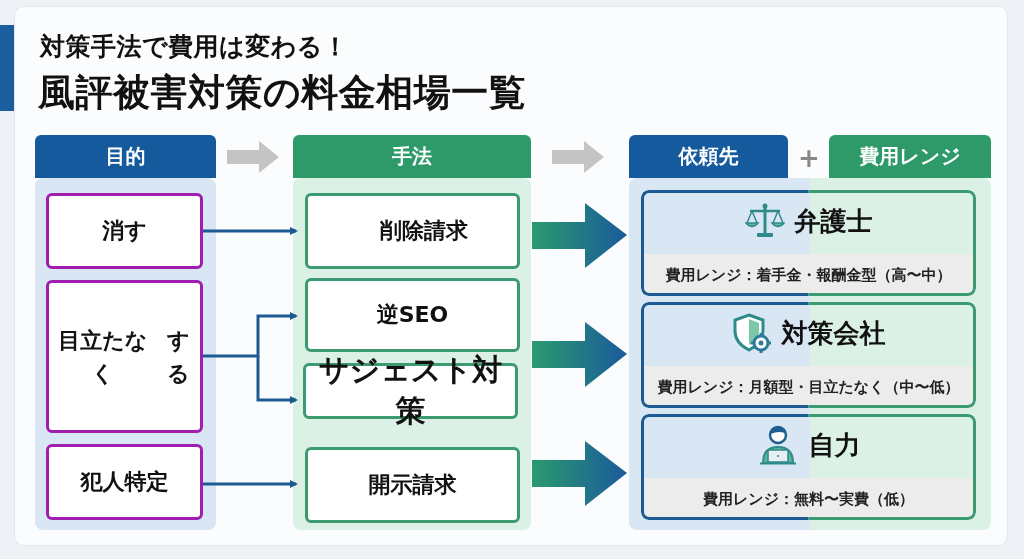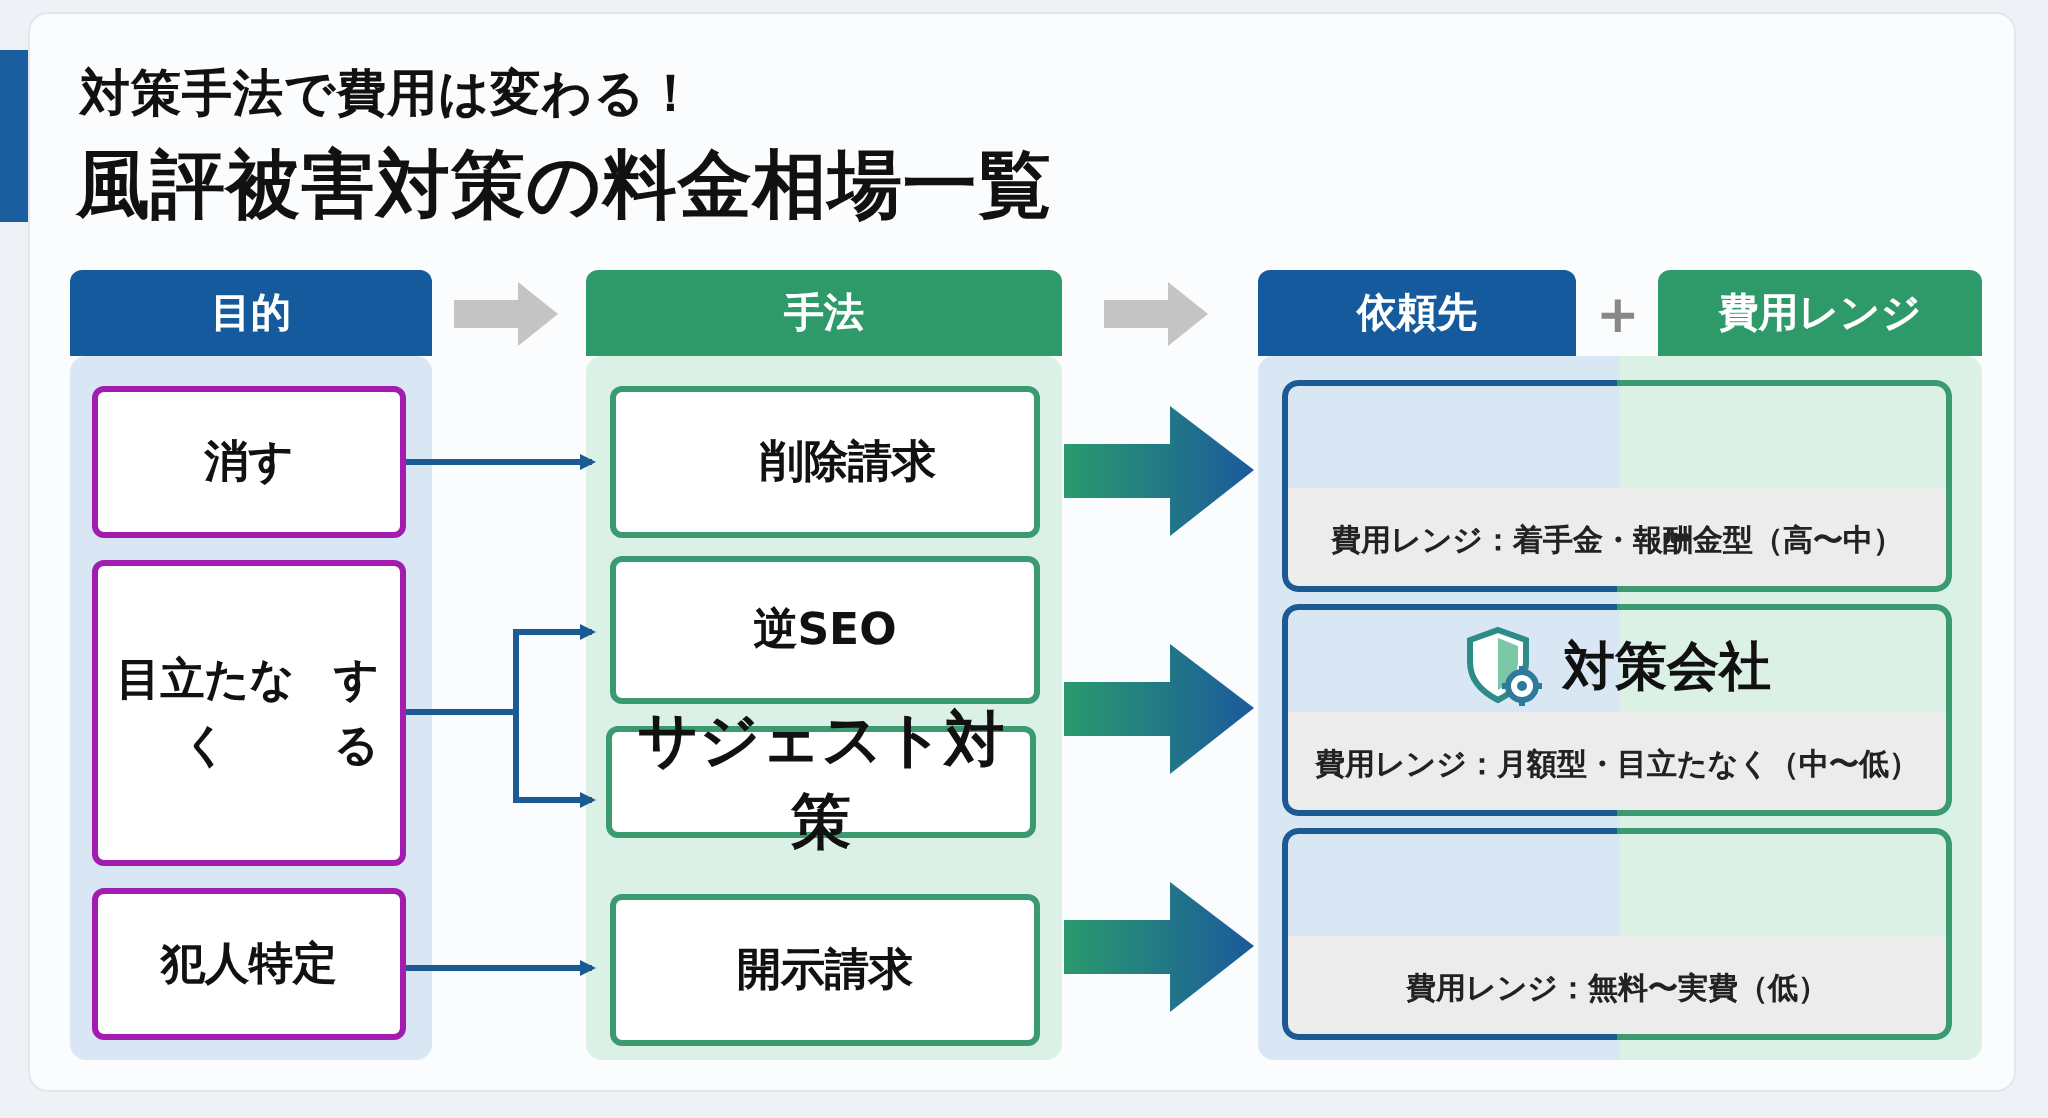--- a/index.html
+++ b/index.html
@@ -27,21 +27,21 @@
     font-weight: bold; color: #111;
   }
   .box.blue { border: 3px solid #a21caf; }
   .box.green { border: 3px solid #3b9a70; }
 
   .gray-arrow { position: absolute; }
   .plus { position: absolute; left: 798px; top: 143px; font-size: 26px; color: #888; font-weight: bold; }
   .res-wrap { position: absolute; left: 641px; width: 335px; height: 106px; border-radius: 8px; overflow: hidden; }
   .res-top { position: absolute; left: 0; top: 0; width: 100%; height: 62px; display: flex; align-items: center; justify-content: center; gap: 10px; }
   .res-name { font-size: 26px; font-weight: bold; color: #111; }
-  .res-bottom { position: absolute; left: 0; bottom: 0; width: 100%; height: 52px; background: #ececec; display: flex; align-items: center; justify-content: center; font-size: 15px; font-weight: bold; color: #222; }
+  .res-bottom { position: absolute; left: 0; bottom: 0; width: 100%; height: 42px; background: #ececec; display: flex; align-items: center; justify-content: center; font-size: 15px; font-weight: bold; color: #222; }
   .res-border { position: absolute; inset: 0; border-radius: 8px; pointer-events: none; }
 </style>
 </head>
 <body>
 
 <div class="card"></div>
 <div class="title-bar"></div>
 <div class="subtitle">対策手法で費用は変わる！</div>
 <div class="title">風評被害対策の料金相場一覧</div>
 
@@ -100,20 +100,35 @@
   <polyline points="203,356 258,356 258,316 296,316" fill="none" stroke="#1c5a94" stroke-width="3" marker-end="url(#ah)"></polyline>
   <polyline points="258,356 258,400 296,400" fill="none" stroke="#1c5a94" stroke-width="3" marker-end="url(#ah)"></polyline>
   <line x1="203" y1="484" x2="296" y2="484" stroke="#1c5a94" stroke-width="3" marker-end="url(#ah)"></line>
 
   <polygon points="532,222 585,222 585,203 627,235 585,268 585,249 532,249" fill="url(#bigArrow)"></polygon>
   <polygon points="532,341 585,341 585,322 627,354 585,387 585,368 532,368" fill="url(#bigArrow)"></polygon>
   <polygon points="532,460 585,460 585,441 627,473 585,506 585,487 532,487" fill="url(#bigArrow)"></polygon>
 </svg>
 
 <div class="res-wrap" style="top:190px;">
+  <div class="res-top">
+    <svg width="40" height="36" viewBox="0 0 40 36">
+      <rect x="18.5" y="2" width="3" height="28" fill="#2f8a8a"></rect>
+      <circle cx="20" cy="3" r="2.5" fill="#2f8a8a"></circle>
+      <line x1="5" y1="8" x2="35" y2="8" stroke="#2f8a8a" stroke-width="2.5"></line>
+      <line x1="7" y1="8" x2="2" y2="20" stroke="#2f8a8a" stroke-width="1.5"></line>
+      <line x1="7" y1="8" x2="12" y2="20" stroke="#2f8a8a" stroke-width="1.5"></line>
+      <line x1="33" y1="8" x2="28" y2="20" stroke="#2f8a8a" stroke-width="1.5"></line>
+      <line x1="33" y1="8" x2="38" y2="20" stroke="#2f8a8a" stroke-width="1.5"></line>
+      <path d="M1,20 Q7,27 13,20 Z" fill="#5fb5a9" stroke="#2f8a8a" stroke-width="1.5"></path>
+      <path d="M27,20 Q33,27 39,20 Z" fill="#5fb5a9" stroke="#2f8a8a" stroke-width="1.5"></path>
+      <rect x="12" y="30" width="16" height="4" rx="1" fill="#2f8a8a"></rect>
+    </svg>
+    <span class="res-name">弁護士</span>
+  </div>
   <div class="res-bottom">費用レンジ：着手金・報酬金型（高〜中）</div>
   <div class="res-border" style="border:3px solid #1c5a94; border-right-color:#3b9a70; clip-path: inset(0 50% 0 0);"></div>
   <div class="res-border" style="border:3px solid #3b9a70; border-left-color:#1c5a94; clip-path: inset(0 0 0 50%);"></div>
 </div>
 
 <div class="res-wrap" style="top:302px;">
   <div class="res-top">
     <svg width="40" height="40" viewBox="0 0 40 40">
       <path d="M17,2 L31,7 L31,18 C31,27 25,33 17,37 C9,33 3,27 3,18 L3,7 Z" fill="#fff" stroke="#2f8a8a" stroke-width="3"></path>
       <path d="M17,6 L27,10 L27,18 C27,24 23,29 17,32 Z" fill="#7cc8a6"></path>
@@ -127,16 +142,27 @@
       </g>
     </svg>
     <span class="res-name">対策会社</span>
   </div>
   <div class="res-bottom">費用レンジ：月額型・目立たなく（中〜低）</div>
   <div class="res-border" style="border:3px solid #1c5a94; clip-path: inset(0 50% 0 0);"></div>
   <div class="res-border" style="border:3px solid #3b9a70; clip-path: inset(0 0 0 50%);"></div>
 </div>
 
 <div class="res-wrap" style="top:414px;">
+  <div class="res-top">
+    <svg width="42" height="40" viewBox="0 0 42 40">
+      <circle cx="21" cy="10" r="8" fill="#fff" stroke="#1f5f8f" stroke-width="2.5"></circle>
+      <path d="M13,9 Q15,1 21,2 Q28,1 29,9 Q24,5 13,9 Z" fill="#1f5f8f"></path>
+      <path d="M6,38 Q6,22 21,22 Q36,22 36,38 Z" fill="#5fb59a" stroke="#2f8a8a" stroke-width="2"></path>
+      <rect x="11" y="25" width="20" height="12" rx="1" fill="#e8eef2" stroke="#2f8a8a" stroke-width="1.5"></rect>
+      <circle cx="21" cy="31" r="1" fill="#2f8a8a"></circle>
+      <line x1="3" y1="38.5" x2="39" y2="38.5" stroke="#2f8a8a" stroke-width="2"></line>
+    </svg>
+    <span class="res-name">自力</span>
+  </div>
   <div class="res-bottom">費用レンジ：無料〜実費（低）</div>
   <div class="res-border" style="border:3px solid #1c5a94; clip-path: inset(0 50% 0 0);"></div>
   <div class="res-border" style="border:3px solid #3b9a70; clip-path: inset(0 0 0 50%);"></div>
 </div>
 
 </body></html>

